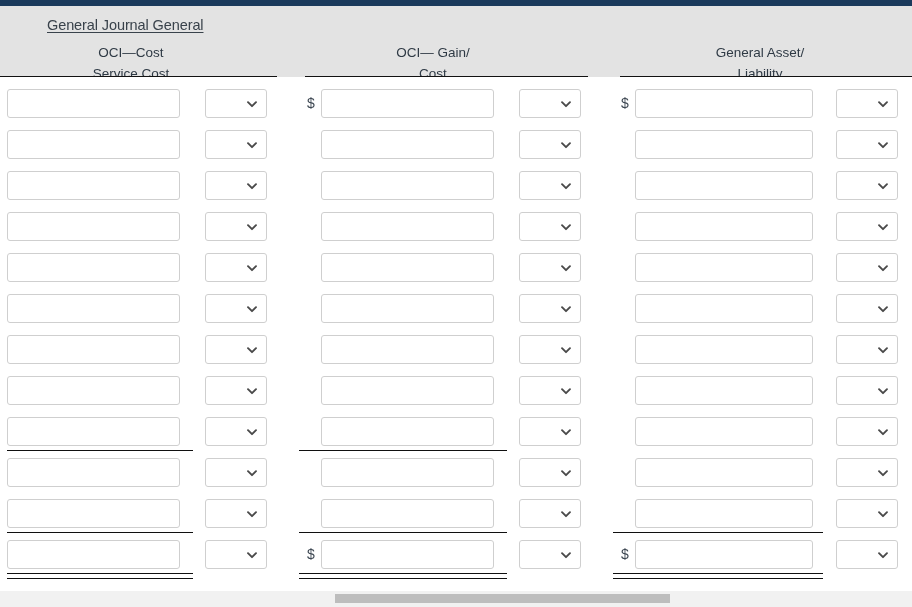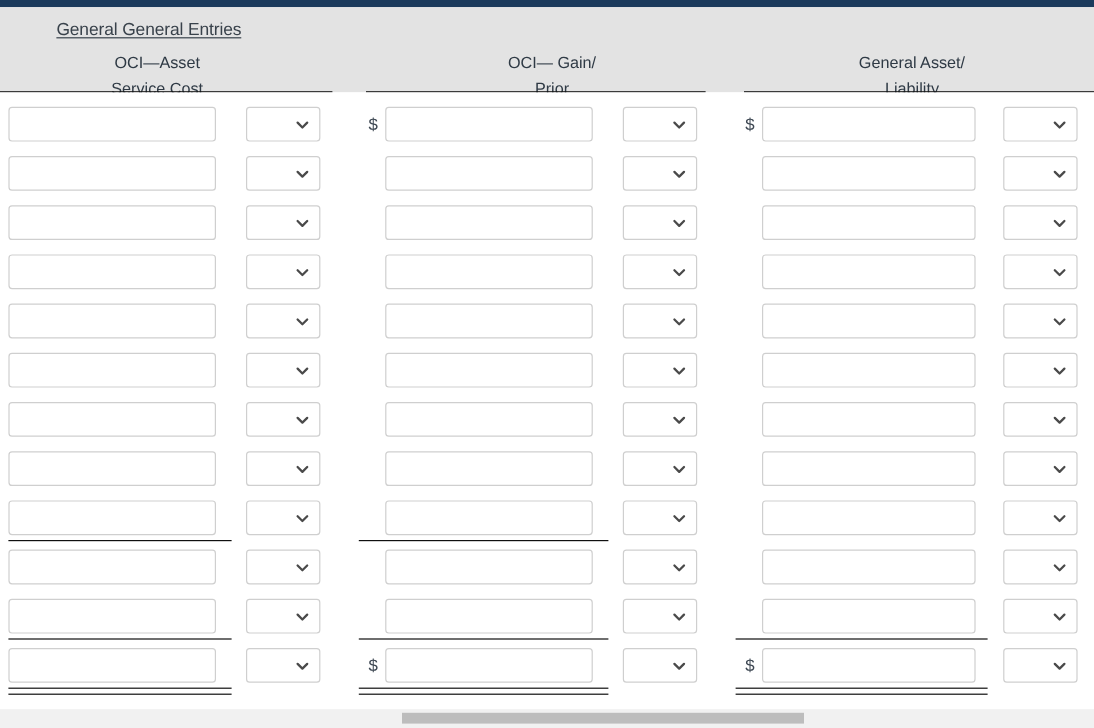--- a/index.html
+++ b/index.html
@@ -153,25 +153,25 @@
   }
 </style>
 </head>
 <body>
 
 <div id="app">
 
   <div class="topbar"></div>
 
   <div class="header-band">
-    <div class="gje-title">General General Entries</div>
+    <div class="gje-title">General Journal General</div>
     <div id="head-cols">
-        <div class="col-head" style="left: -29px; width: 320px;"><span>OCI—Asset</span><span class="l2">Service Cost</span></div>
+        <div class="col-head" style="left: -29px; width: 320px;"><span>OCI—Cost</span><span class="l2">Service Cost</span></div>
         <div class="head-rule" style="left: 0px; width: 277px; top: 70px;"></div>
-        <div class="col-head" style="left: 300px; width: 320px;"><span>OCI— Gain/</span><span class="l2">Prior</span></div>
+        <div class="col-head" style="left: 273px; width: 320px;"><span>OCI— Gain/</span><span class="l2">Cost</span></div>
         <div class="head-rule" style="left: 305px; width: 283px; top: 70px;"></div>
         <div class="col-head" style="left: 600px; width: 320px;"><span>General Asset/</span><span class="l2">Liability</span></div>
         <div class="head-rule" style="left: 620px; width: 292px; top: 70px;"></div>
       </div>
   </div>
 
   <div class="grid" id="grid">
       <input type="text" class="cell-input" style="left: 7px; width: 173px; top: 12px;">
       <div class="cell-select" style="left: 205px; width: 62px; top: 12px;">
         <svg class="chev" viewBox="0 0 12 12" aria-hidden="true">

